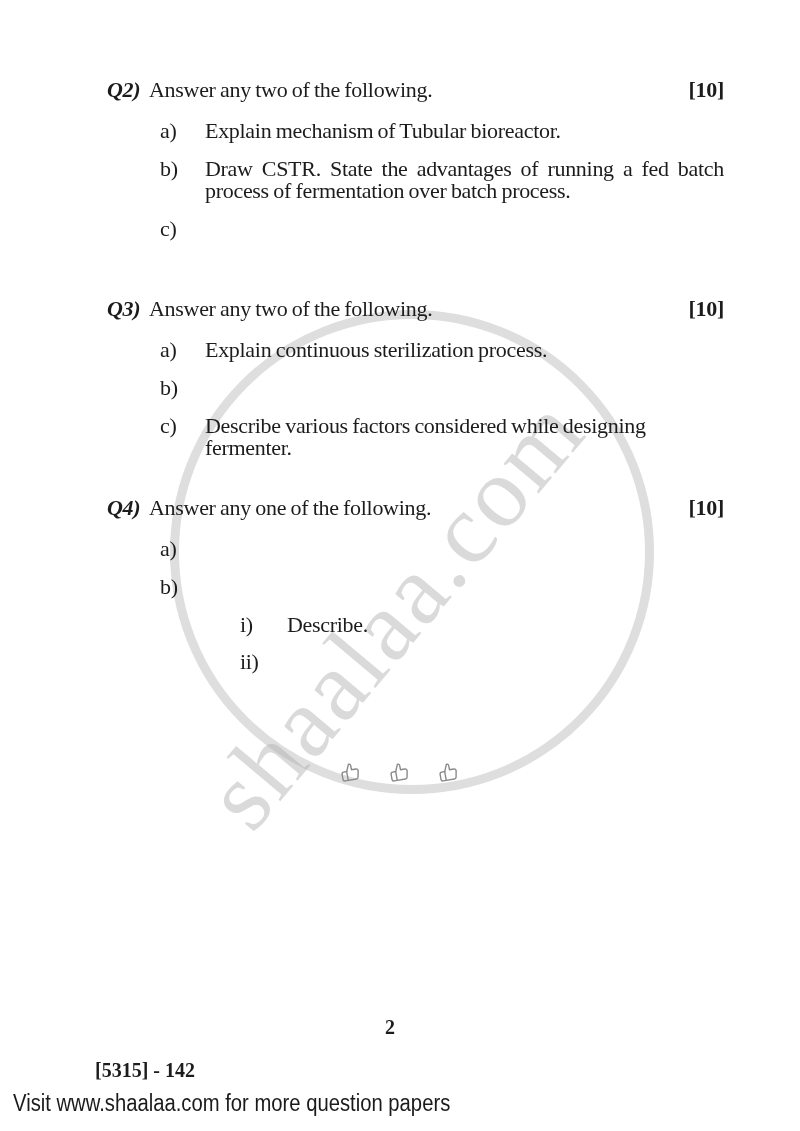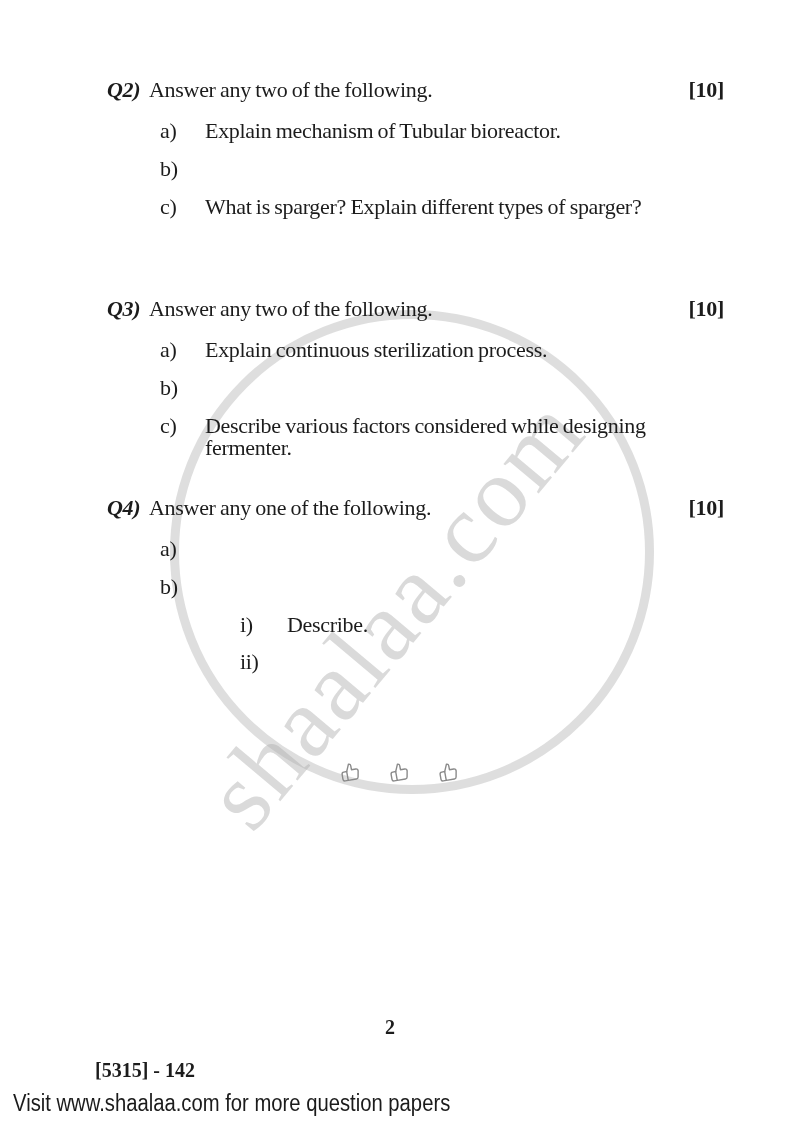--- a/index.html
+++ b/index.html
@@ -134,24 +134,24 @@
       <span class="q-label">Q2)</span>
       <span class="q-prompt">Answer any two of the following.</span>
       <span class="q-marks">[10]</span>
     </div>
     <div class="q-item">
       <span class="item-marker">a)</span>
       <div class="item-text">Explain mechanism of Tubular bioreactor.</div>
     </div>
     <div class="q-item">
       <span class="item-marker">b)</span>
+      <div class="item-text just">Draw CSTR. State the advantages of running a fed batch process of fermentation over batch process.</div>
     </div>
     <div class="q-item">
       <span class="item-marker">c)</span>
-      <div class="item-text">What is sparger? Explain different types of sparger?</div>
     </div>
   </section>
 
   <section class="question" style="top:298px">
     <div class="q-header">
       <span class="q-label">Q3)</span>
       <span class="q-prompt">Answer any two of the following.</span>
       <span class="q-marks">[10]</span>
     </div>
     <div class="q-item">

